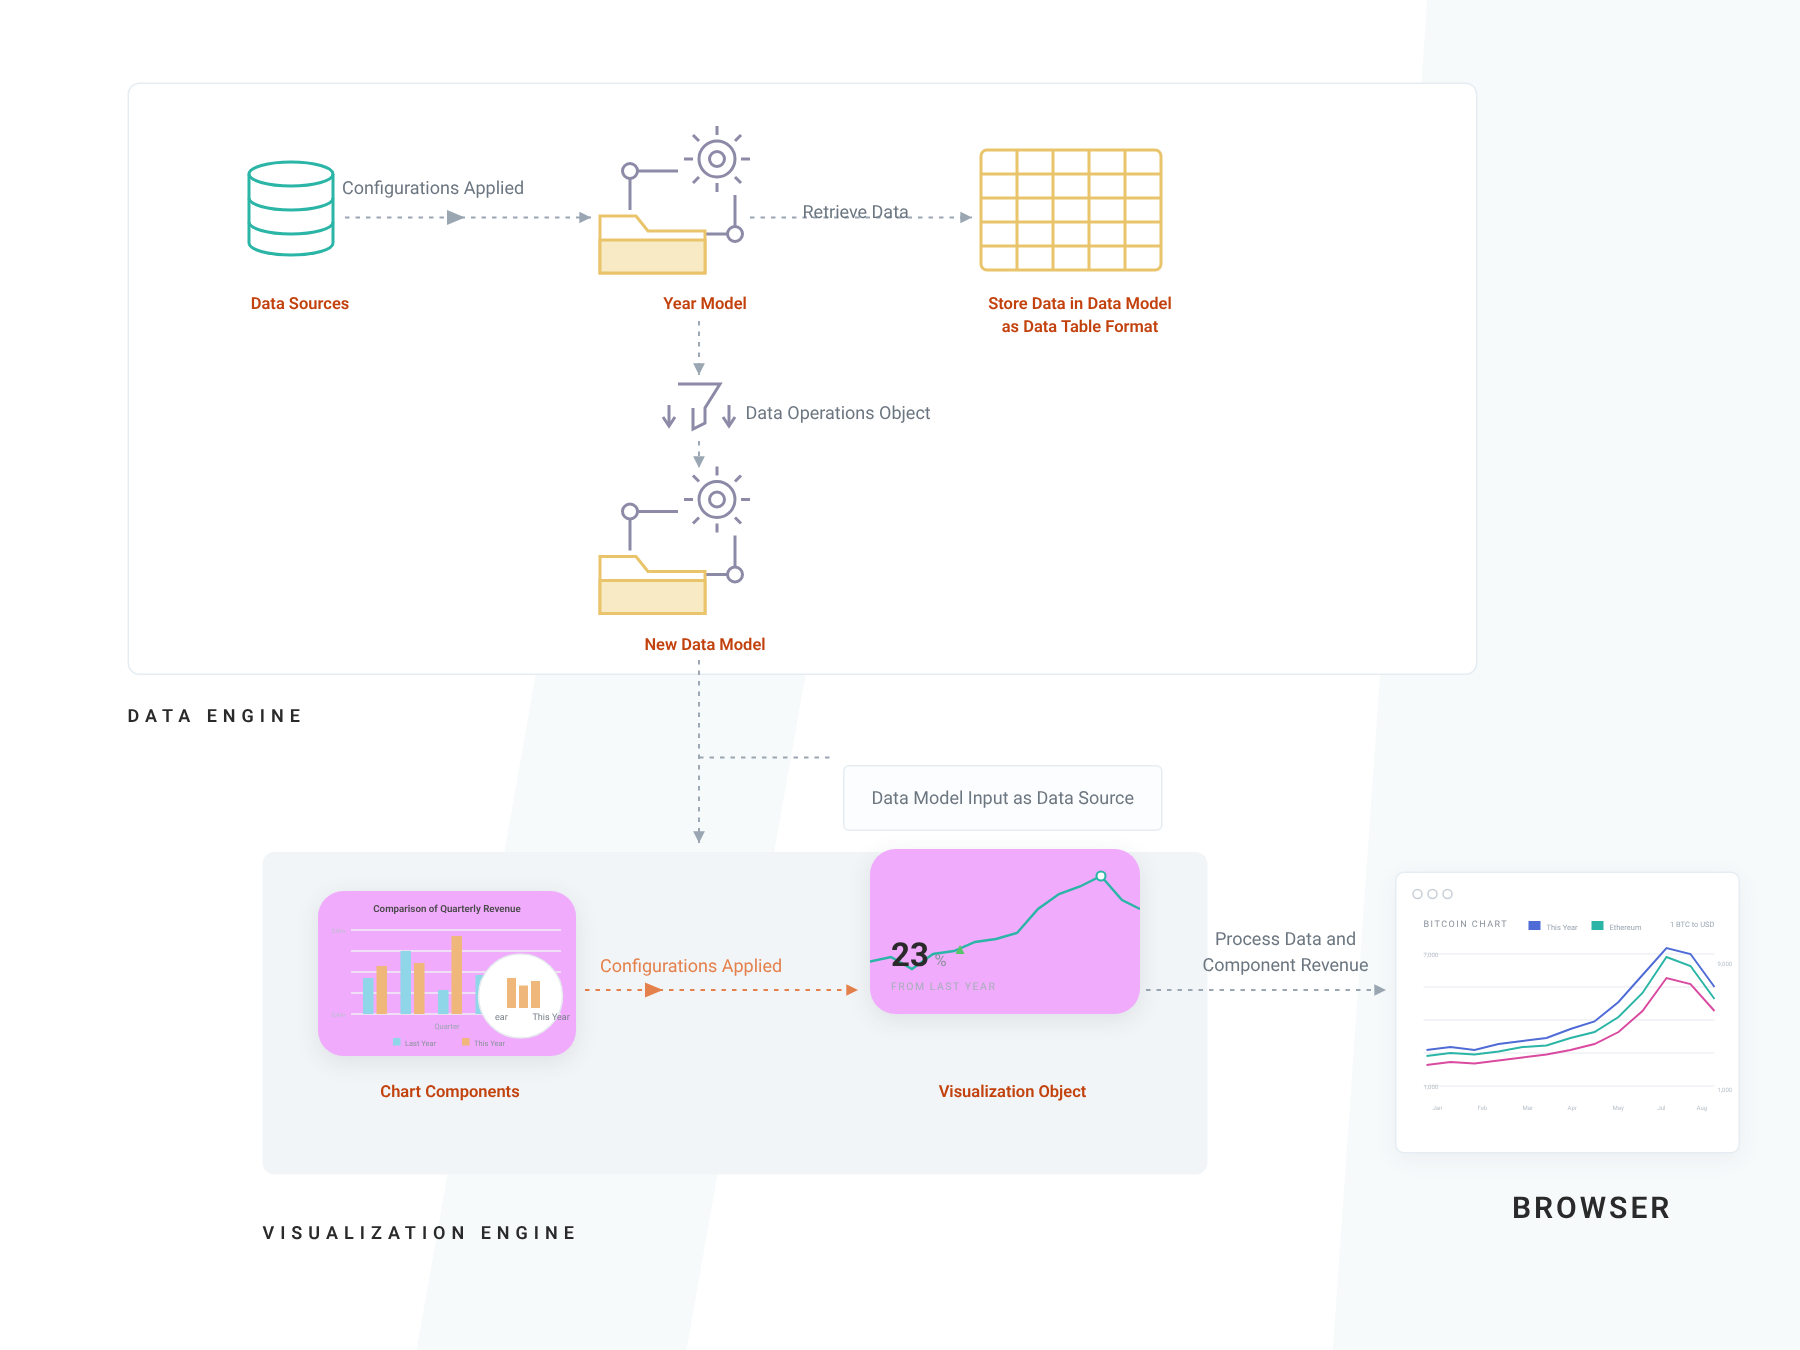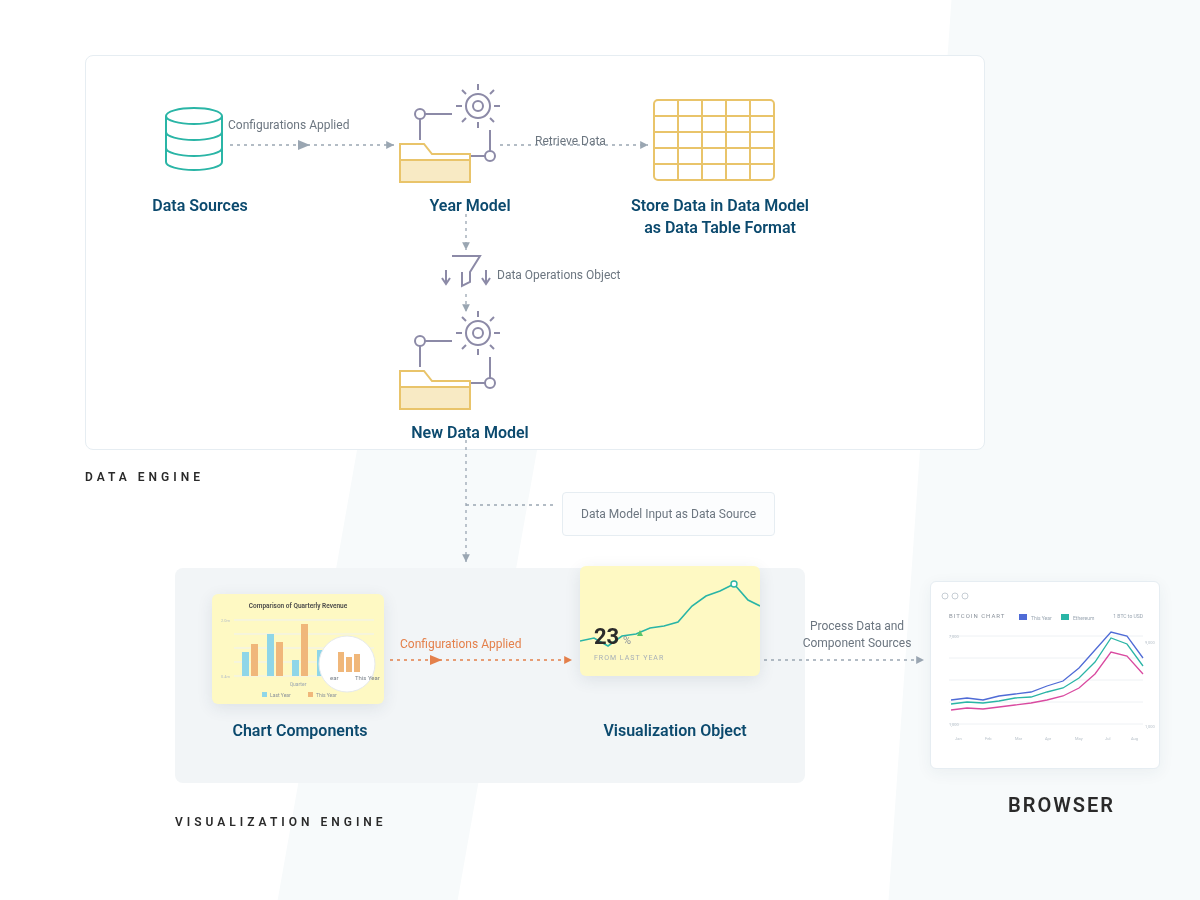--- a/index.html
+++ b/index.html
@@ -45,22 +45,22 @@
     position: absolute;
     font-size: 12px;
     font-weight: 600;
     letter-spacing: 4px;
     color: #2a2a2a;
     z-index: 3;
   }
 
   .label {
     position: absolute;
-    font-size: 16px;
-    color: #0c4a6e;
+    font-size: 11px;
+    color: #c2410c;
     font-weight: 600;
     text-align: center;
     z-index: 3;
     line-height: 1.4;
   }
   .edge-label {
     position: absolute;
     font-size: 12px;
     color: #6c7680;
     z-index: 3;
@@ -70,35 +70,36 @@
   .edge-label.orange { color: #e4804b; }
   .side-box {
     position: absolute;
     background: #fcfdfe;
     border: 1px solid #e6edf2;
     border-radius: 4px;
     padding: 14px 18px;
     font-size: 12px;
     color: #6c7680;
     z-index: 3;
+    margin-top: 18px;
   }
 
   svg.overlay {
     position: absolute;
     top: 0; left: 0;
     width: 1200px; height: 900px;
     z-index: 2;
     pointer-events: none;
   }
 
   
   .card {
     position: absolute;
-    background: #fef9c3;
-    border-radius: 6px;
+    background: #f0abfc;
+    border-radius: 17px;
     box-shadow: 0 4px 16px rgba(40,60,80,0.1);
     z-index: 3;
     overflow: hidden;
   }
   .browser-card {
     position: absolute;
     background: #ffffff;
     border: 1px solid #e6edf2;
     border-radius: 6px;
     box-shadow: 0 4px 16px rgba(40,60,80,0.06);
@@ -128,21 +129,21 @@
 as Data Table Format</div>
 <div class="edge-label" style="left:497px; top:267px;">Data Operations Object</div>
 <div class="label" style="left:395px; top:422px; width:150px;">New Data Model</div>
 <div class="label" style="left:210px; top:720px; width:180px;">Chart Components</div>
 <div class="label" style="left:580px; top:720px; width:190px;">Visualization Object</div>
 
 <div class="edge-label" style="left:228px; top:117px;">Configurations Applied</div>
 <div class="edge-label" style="left:535px; top:117px;margin-top:16px;">Retrieve Data</div>
 <div class="edge-label orange" style="left:400px; top:636px;">Configurations Applied</div>
 <div class="edge-label" style="left:782px; top:618px; width:150px; white-space:pre-line;">Process Data and
-Component Sources</div>
+Component Revenue</div>
 
 <div class="card" style="left:212px; top:594px; width:172px; height:110px;">
   <svg viewBox="0 0 172 110" width="172" height="110">
     <text x="86" y="14" text-anchor="middle" font-size="6.5" fill="#4a4a4a" font-weight="600">Comparison of Quarterly Revenue</text>
 
     <g stroke="#eef1f4">
       <line x1="22" y1="26" x2="162" y2="26"></line>
         <line x1="22" y1="40" x2="162" y2="40"></line>
       <line x1="22" y1="54" x2="162" y2="54"></line>
         <line x1="22" y1="68" x2="162" y2="68"></line>

